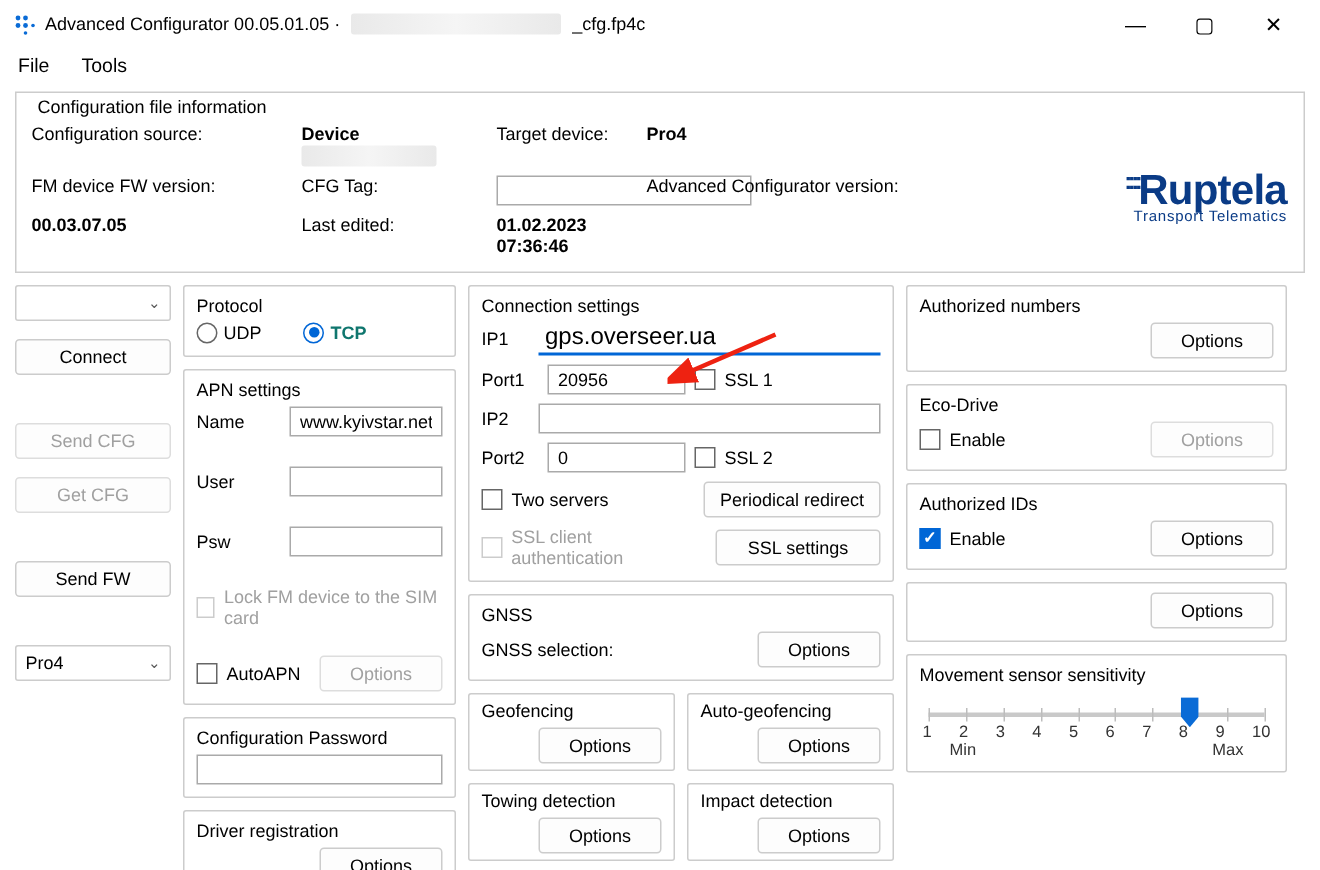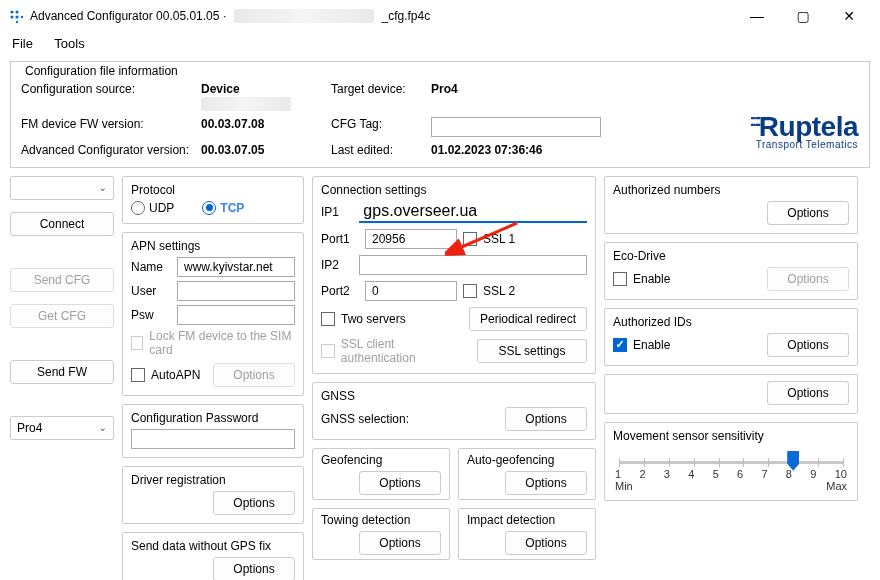--- a/index.html
+++ b/index.html
@@ -104,28 +104,28 @@
   .opt-right { display:flex; justify-content:flex-end; }
   .slider-wrap { position:relative; padding-top:4px; }
   .slider-track { height:3px; background:#c9c9c9; position:relative; margin:10px 6px 4px 6px; }
   .slider-tick { position:absolute; top:-3px; width:1px; height:9px; background:#bdbdbd; }
   .slider-thumb {
     position:absolute; top:-10px; width:12px; height:20px; background:#0a6bd6;
     transform:translateX(-50%);
     clip-path: polygon(0 0,100% 0,100% 64%,50% 100%,0 64%);
   }
   .slider-labels { display:flex; justify-content:space-between; font-size:11px; color:#333; margin:4px 2px 0 2px; }
-  .slider-minmax { display:flex; justify-content:space-between; font-size:11px; color:#333; margin:0 2px; }
+  .slider-minmax { display:flex; justify-content:space-between; font-size:11px; color:#333; margin:0 20px; }
   .arrow {
     position:absolute; left:445px; top:162px; pointer-events:none;
   }
   .group.small { padding:4px 8px; }
   .two-col-subs { display:grid; grid-template-columns:1fr 1fr; gap:8px; }
   .row.space { justify-content:space-between; }
-  .apn-row { display:grid; grid-template-columns:42px 1fr; align-items:center; gap:4px; margin-bottom:4px; }
+  .apn-row { display:grid; grid-template-columns:42px 1fr; align-items:center; gap:20px; margin-bottom:20px; }
 </style>
 </head>
 <body>
 
 <div class="titlebar">
   <span class="app-icon">
     <svg width="16" height="16" viewBox="0 0 16 16">
         <circle cx="4" cy="4" r="1.6" fill="#0a6bd6"></circle>
         <circle cx="9" cy="4" r="1.6" fill="#0a6bd6"></circle>
         <circle cx="4" cy="9" r="1.6" fill="#0a6bd6"></circle>
@@ -158,21 +158,20 @@
     <div class="info-grid">
       <div>Configuration source:</div>
       <div>
         <span class="bold">Device</span>
         <span class="info-blur"></span>
       </div>
       <div>Target device:</div>
       <div class="bold">Pro4</div>
 
       <div>FM device FW version:</div>
-      <div class="bold">00.03.07.08</div>
       <div>CFG Tag:</div>
       <div><input class="input" style="width: 170px;" value=""></div>
 
       <div style="white-space:nowrap">Advanced Configurator version:</div>
       <div class="bold">00.03.07.05</div>
       <div>Last edited:</div>
       <div class="bold">01.02.2023 07:36:46</div>
     </div>
   </div>
 
@@ -216,21 +215,21 @@
         <div class="group">
           <div class="group-title">Protocol</div>
           <div class="row">
             <span class="radio">
               <span class="radio-dot"></span>
                 <span>UDP</span>
             </span>
             <span style="width:16px"></span>
             <span class="radio">
               <span class="radio-dot on"></span>
-                <span style="color:#3b82f6;font-weight:600">TCP</span>
+                <span style="color:#0f766e;font-weight:600">TCP</span>
             </span>
           </div>
         </div>
 
         <div class="group">
           <div class="group-title">APN settings</div>
           <div class="apn-row">
               <span>Name</span>
             <input class="input" value="www.kyivstar.net" style="">
             </div>
@@ -239,21 +238,21 @@
             <input class="input" value="" style="">
             </div>
           <div class="apn-row">
               <span>Psw</span>
             <input class="input" value="" style="">
             </div>
           <div class="row" style="margin-top:4px">
             <span class="chk disabled"></span>
             <span class="lbl-disabled">Lock FM device to the SIM card</span>
           </div>
-          <div class="row space" style="margin-top:6px">
+          <div class="row space" style="margin-top:18px">
             <span class="row">
               <span class="chk"></span>
               <span>AutoAPN</span>
             </span>
             <button class="btn disabled">Options</button>
           </div>
         </div>
 
         <div class="group">
           <div class="group-title">Configuration Password</div>

